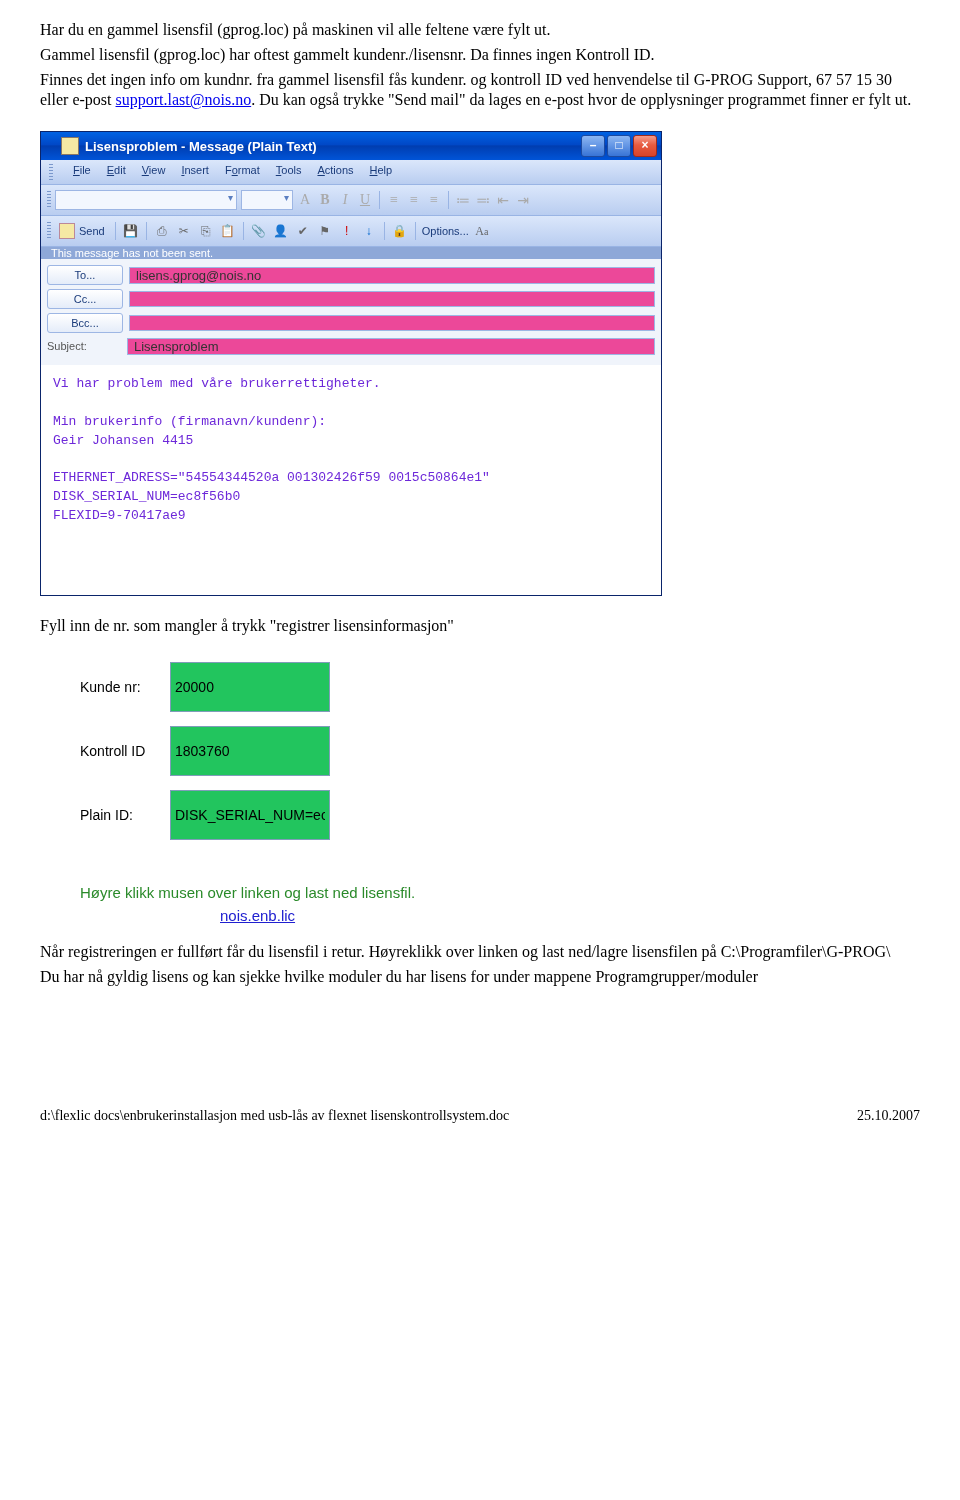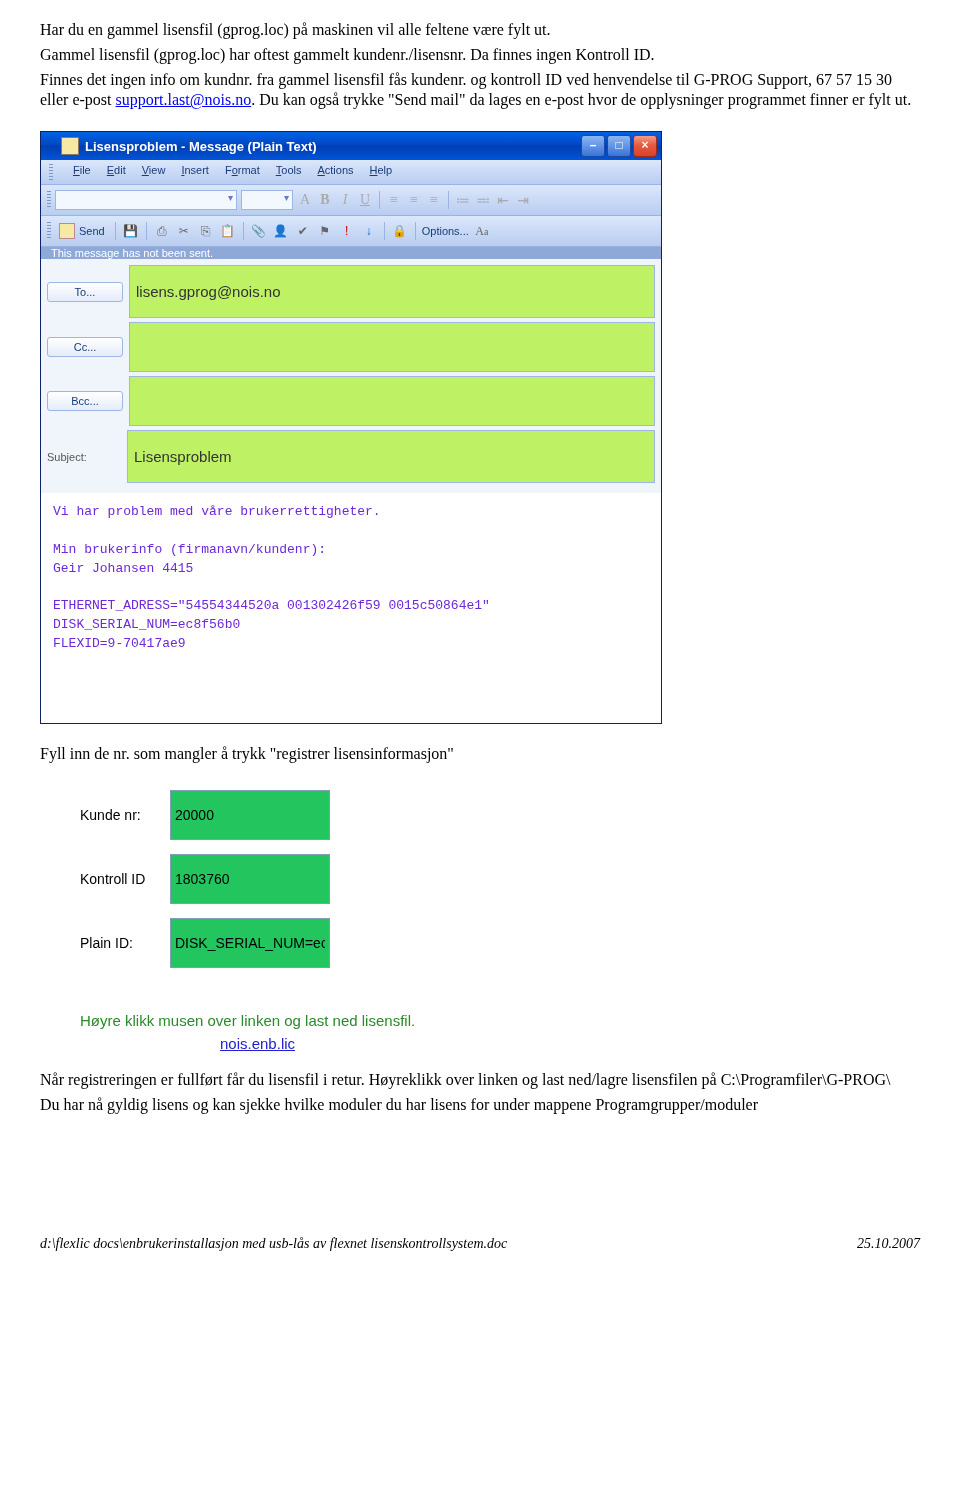--- a/index.html
+++ b/index.html
@@ -152,24 +152,24 @@
     font-size: 11px;
   }
   .flabel {
     width: 74px;
     padding: 3px 0;
     color: #555;
     font-size: 11px;
   }
   .finput {
     flex: 1;
-    background: #bef264;
+    background: #ec4899;
     border: 1px solid #9db6e4;
-    padding: 17px 6px;
-    font-size: 15px;
+    padding: 0 6px;
+    font-size: 13px;
     color: #333;
     min-height: 14px;
   }
   .msgbody {
     background: white;
     padding: 10px 12px 40px 12px;
     font-family: "Courier New", monospace;
     font-size: 13px;
     color: #6d28d9;
     white-space: pre-line;
@@ -214,21 +214,20 @@
     font-family: Arial, sans-serif;
     font-size: 15px;
     display: block;
   }
   
   .footer {
     display: flex;
     justify-content: space-between;
     margin-top: 120px;
     font-size: 14px;
-    font-style: italic;
   }
 </style>
 </head>
 <body>
 
 <p class="para">Har du en gammel lisensfil (gprog.loc) på maskinen vil alle feltene være fylt ut.</p>
 <p class="para">Gammel lisensfil (gprog.loc) har oftest gammelt kundenr./lisensnr. Da finnes ingen Kontroll ID.</p>
 <p class="para">
   <span>Finnes det ingen info om kundnr. fra gammel lisensfil fås kundenr. og kontroll ID ved henvendelse til G-PROG Support, 67 57 15 30 eller e-post </span><a href="#">support.last@nois.no</a><span>. Du kan også trykke "Send mail" da lages en e-post hvor de opplysninger programmet finner er fylt ut.</span>
 </p>

